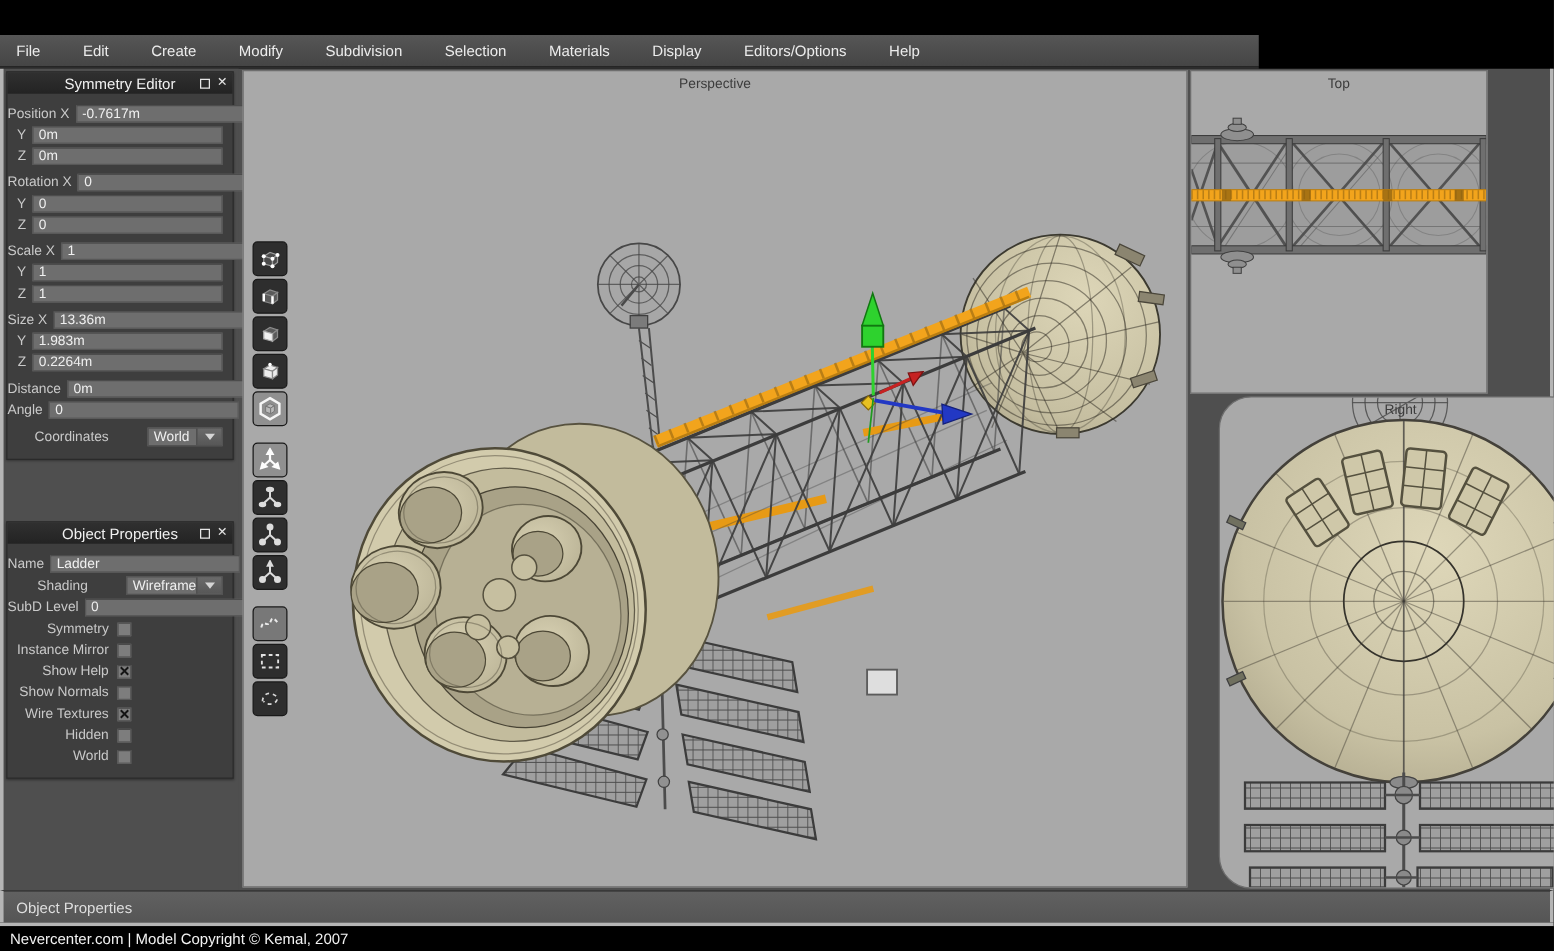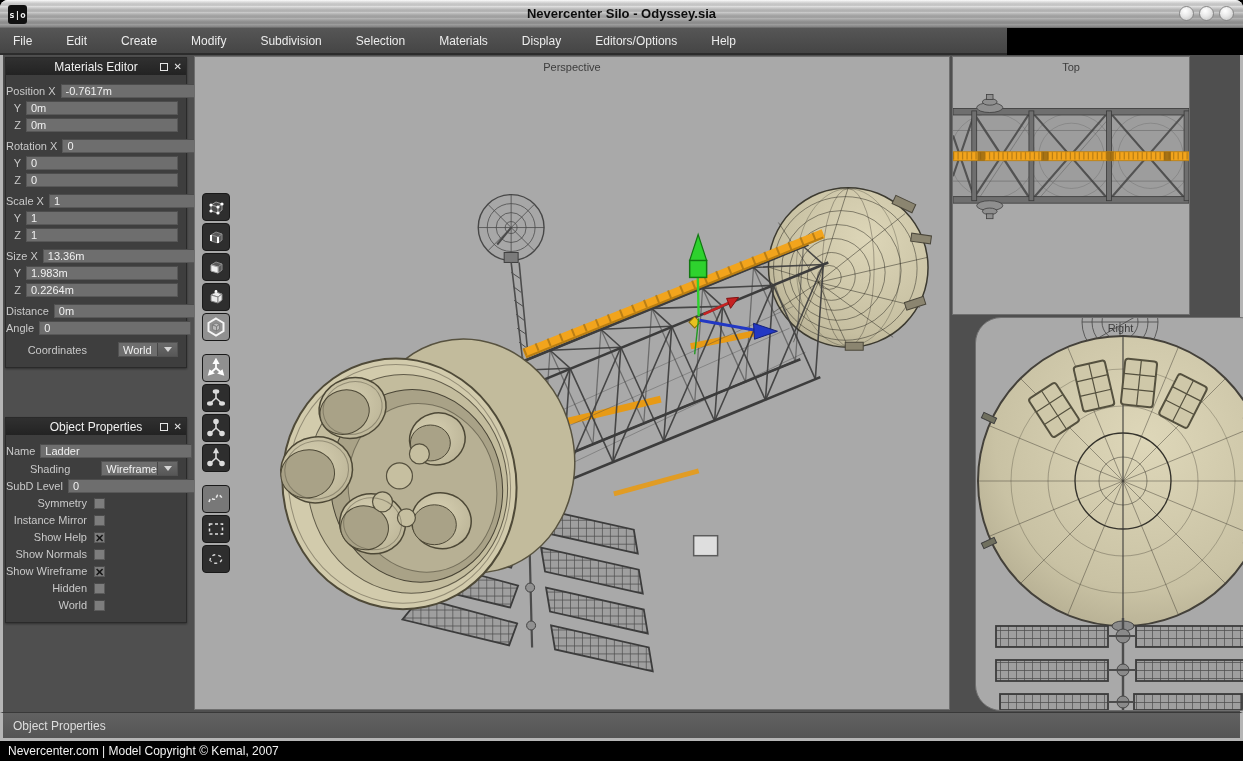--- a/index.html
+++ b/index.html
@@ -87,50 +87,41 @@
   .frame-bottom { position:absolute; left:0; top:738px; width:1243px; height:3px; background:#b5b5b5; }
   .footer { position:absolute; left:0; top:741px; width:1243px; height:20px; background:#000;
     display:flex; align-items:center; }
   .footer .txt { color:#f2f2f2; font-size:12px; padding-left:8px; }
 </style>
 </head>
 <body>
 
 <div class="window">
 
-  <div class="titlebar">
-    <div class="logo">s|o</div>
-    <div class="win-title">Nevercenter Silo - Odyssey.sia</div>
-    <div class="win-controls">
-      <span class="win-btn"></span>
-      <span class="win-btn"></span>
-      <span class="win-btn"></span>
-    </div>
-  </div>
 
   <div class="menubar">
     <span class="menu-item">File</span>
     <span class="menu-item">Edit</span>
     <span class="menu-item">Create</span>
     <span class="menu-item">Modify</span>
     <span class="menu-item">Subdivision</span>
     <span class="menu-item">Selection</span>
     <span class="menu-item">Materials</span>
     <span class="menu-item">Display</span>
     <span class="menu-item">Editors/Options</span>
     <span class="menu-item">Help</span>
   </div>
 
   <div class="main">
 
     <div class="leftcol">
 
       <div class="panel" style="top:2px;">
         <div class="panel-hdr">
-          <span class="ttl">Materials Editor</span>
+          <span class="ttl">Symmetry Editor</span>
           <span class="hdr-icons">
             <span class="hdr-box"></span>
             <span class="hdr-x">✕</span>
           </span>
         </div>
         <div class="panel-body">
           <div class="p-row">
               <label class="p-label">Position X</label>
               <input class="p-field" value="-0.7617m" style="">
             </div>
@@ -234,21 +225,21 @@
             </div>
           <div class="p-row">
               <label class="p-label">Show Help</label>
               <span class="cb">✕</span>
             </div>
           <div class="p-row">
               <label class="p-label">Show Normals</label>
               <span class="cb"></span>
             </div>
           <div class="p-row">
-              <label class="p-label">Show Wireframe</label>
+              <label class="p-label">Wire Textures</label>
               <span class="cb">✕</span>
             </div>
           <div class="p-row">
               <label class="p-label">Hidden</label>
               <span class="cb"></span>
             </div>
           <div class="p-row">
               <label class="p-label">World</label>
               <span class="cb"></span>
             </div>

